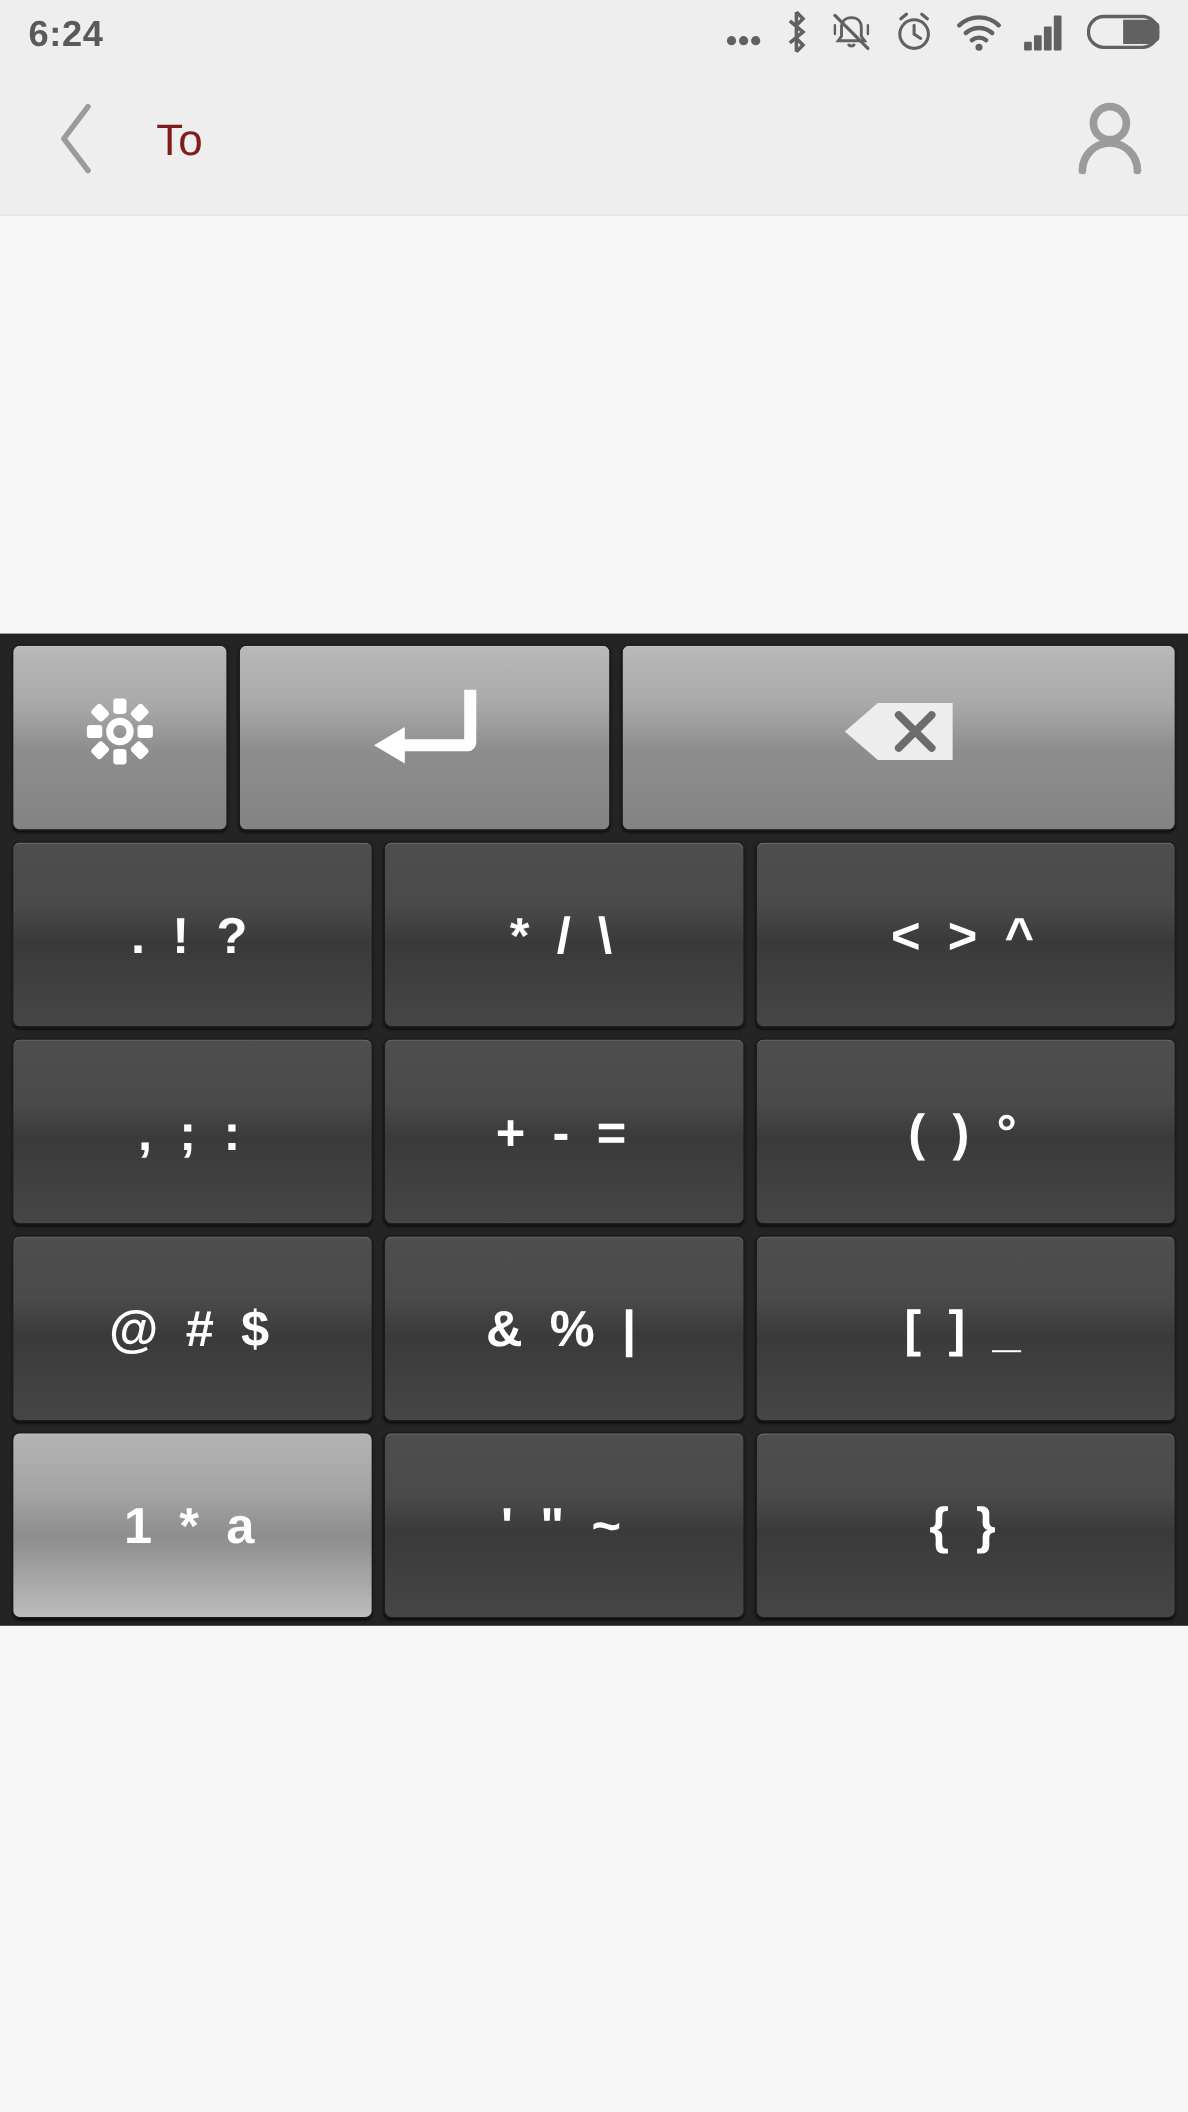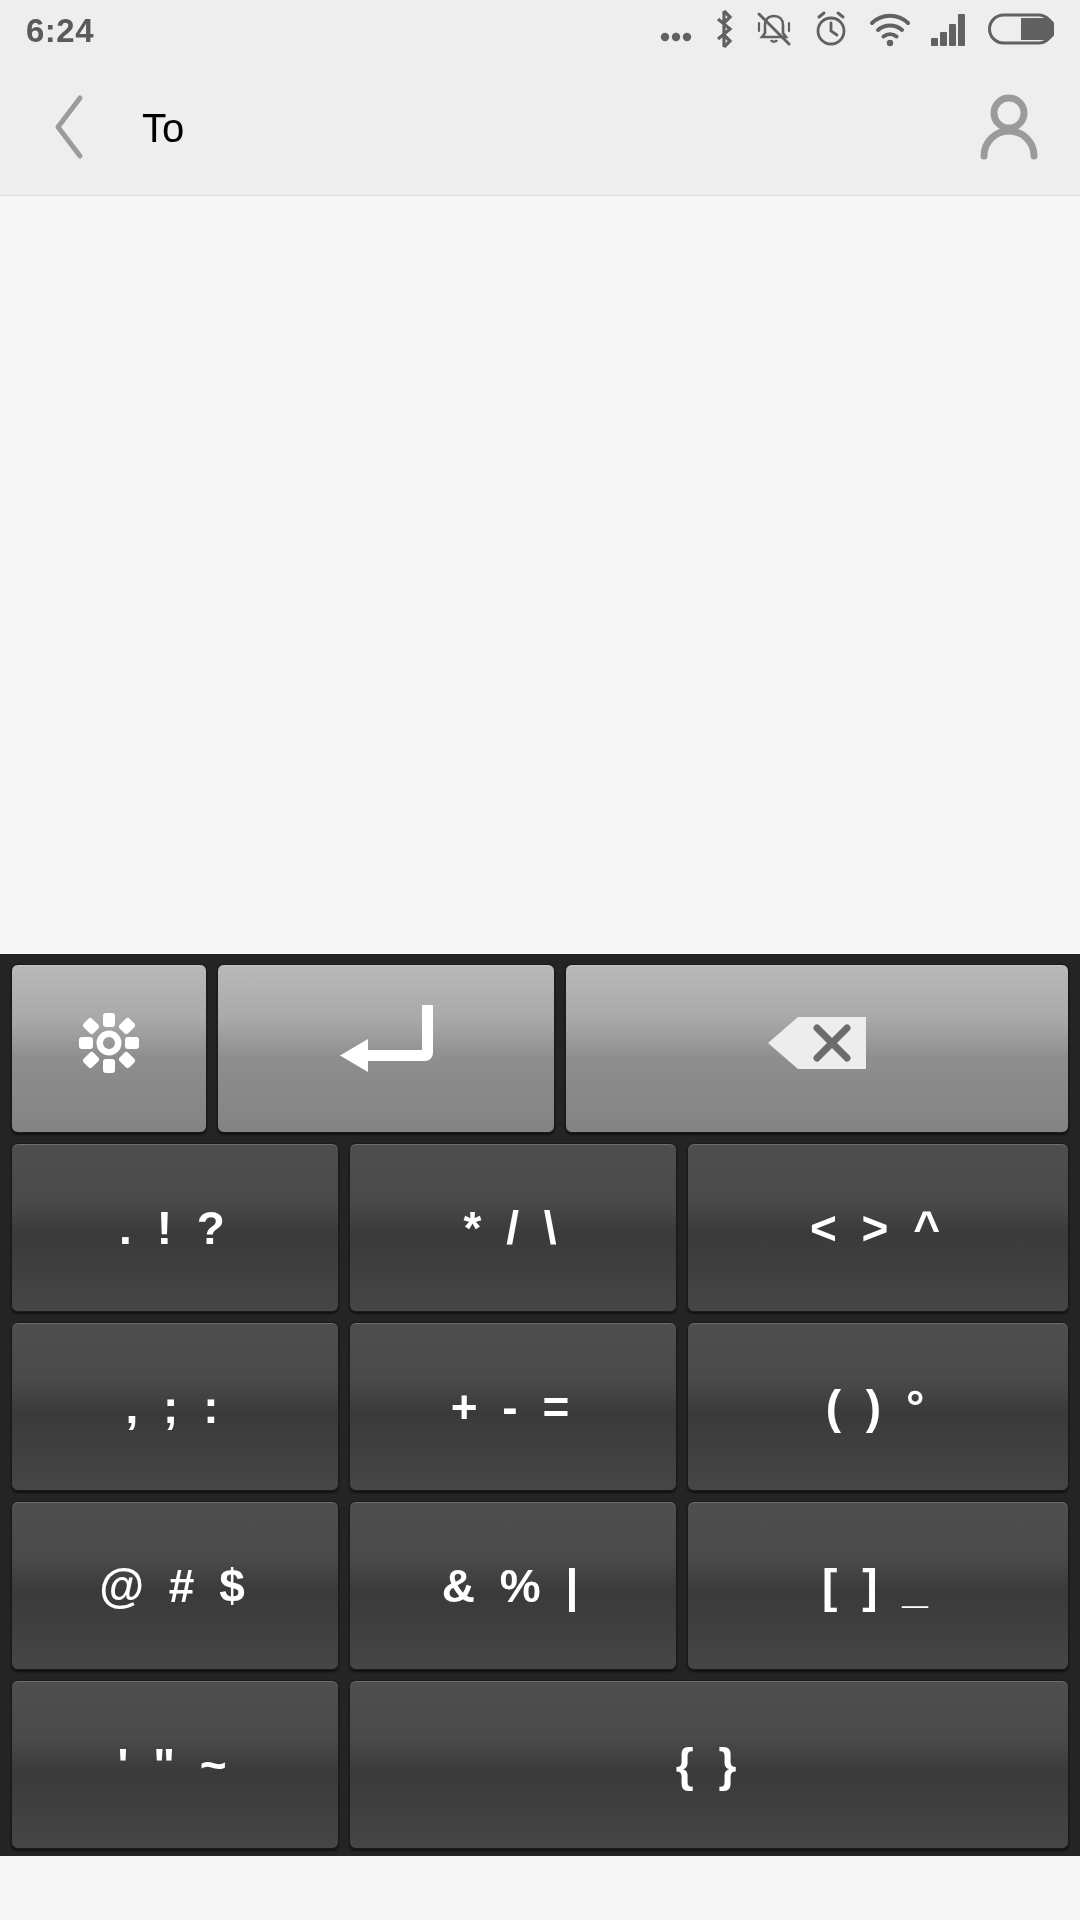--- a/index.html
+++ b/index.html
@@ -2,40 +2,40 @@
 <html><head>
 <meta charset="utf-8">
 <style>
   * { margin:0; padding:0; box-sizing:border-box; }
   html,body { width:1080px; height:1920px; overflow:hidden; }
   body {
     font-family:"Liberation Sans", sans-serif;
     background:#f7f7f7;
     -webkit-font-smoothing:antialiased;
   }
-  #app { position:relative; width:1080px; height:1856px; display:flex; flex-direction:column; }
+  #app { position:relative; width:1080px; height:1478px; display:flex; flex-direction:column; }
 
   
   .statusbar {
     height:62px; background:#eeeeee; flex:0 0 62px;
     display:flex; align-items:center; justify-content:space-between;
     padding:0 26px 0 26px;
   }
   .sb-time { font-size:33px; font-weight:700; color:#5a5a5a; letter-spacing:.5px; }
   .sb-icons { display:flex; align-items:center; gap:17px; }
   .sb-ic { display:block; }
 
   
   .appbar {
     height:134px; flex:0 0 134px; background:#eeeeee;
     display:flex; align-items:center; padding:0 30px 0 34px;
     border-bottom:1px solid #dcdcdc; position:relative;
   }
   .back-btn { width:74px; height:74px; display:flex; align-items:center; justify-content:center; }
-  .to-label { font-size:40px; color:#000000; margin-left:34px; font-weight:400; }
+  .to-label { font-size:40px; color:#7f1d1d; margin-left:34px; font-weight:400; }
   .appbar-spacer { flex:1; }
   .contact-btn { width:82px; height:82px; display:flex; align-items:center; justify-content:center; }
 
   
   .conversation { flex:1 1 auto; background:#f7f7f7; }
 
   
   .composer {
     flex:0 0 162px; height:162px; background:#f7f7f7;
     border-top:1px solid #e2e2e2;
@@ -265,20 +265,23 @@
       </div>
       <div class="key dark col2">
         <span class="keylabel">&amp; % |</span>
       </div>
       <div class="key dark col3">
         <span class="keylabel">[ ] _</span>
       </div>
     </div>
 
     <div class="kb-row grid">
+      <div class="key bright col1">
+        <span class="keylabel">1 * a</span>
+      </div>
       <div class="key dark col2">
         <span class="keylabel">' " ~</span>
       </div>
       <div class="key dark col3">
         <span class="keylabel">{ }</span>
       </div>
     </div>
 
   </div>
 </div>

